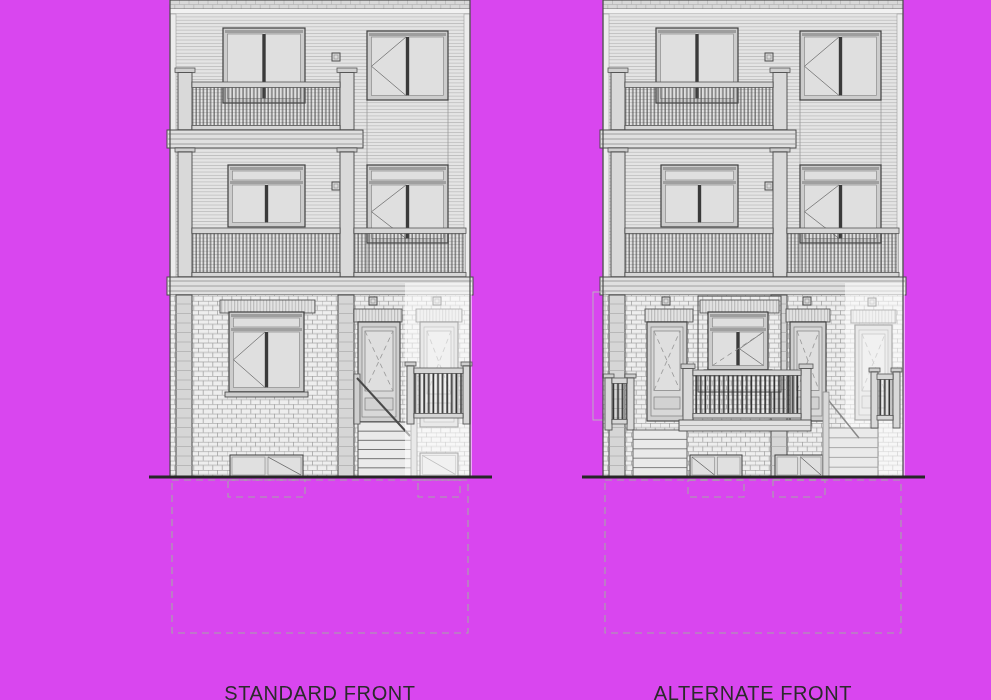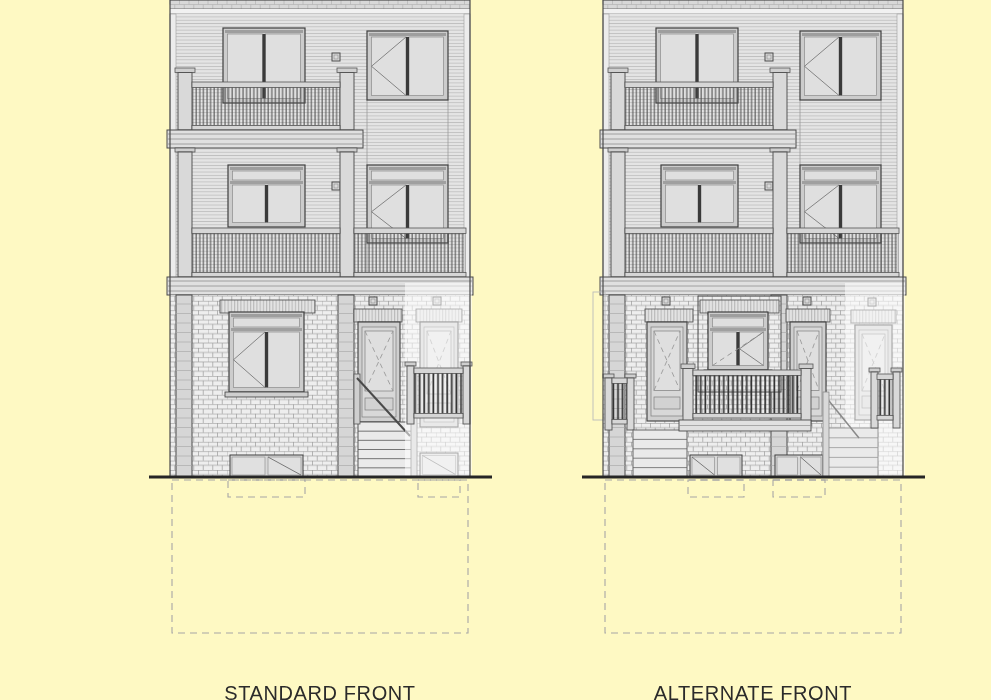--- a/index.html
+++ b/index.html
@@ -1,16 +1,16 @@
 <!DOCTYPE html>
 <html><head>
 <meta charset="utf-8">
 <style>
   html,body{margin:0;padding:0;background:#ffffff;}
-  #canvas{position:relative;width:991px;height:700px;background:#fef9c3;overflow:hidden;
+  #canvas{position:relative;width:991px;height:700px;background:#d946ef;overflow:hidden;
           font-family:"Liberation Sans", sans-serif;}
   svg{position:absolute;left:0;top:0;}
   .elev-label{position:absolute;top:682px;transform:translateX(-50%);
       font-family:"Liberation Sans", sans-serif;font-size:20px;letter-spacing:.6px;
       color:#2b2b2b;white-space:nowrap;}
   #label-std{left:320px;}
   #label-alt{left:753px;}
 </style>
 </head>
 <body>

